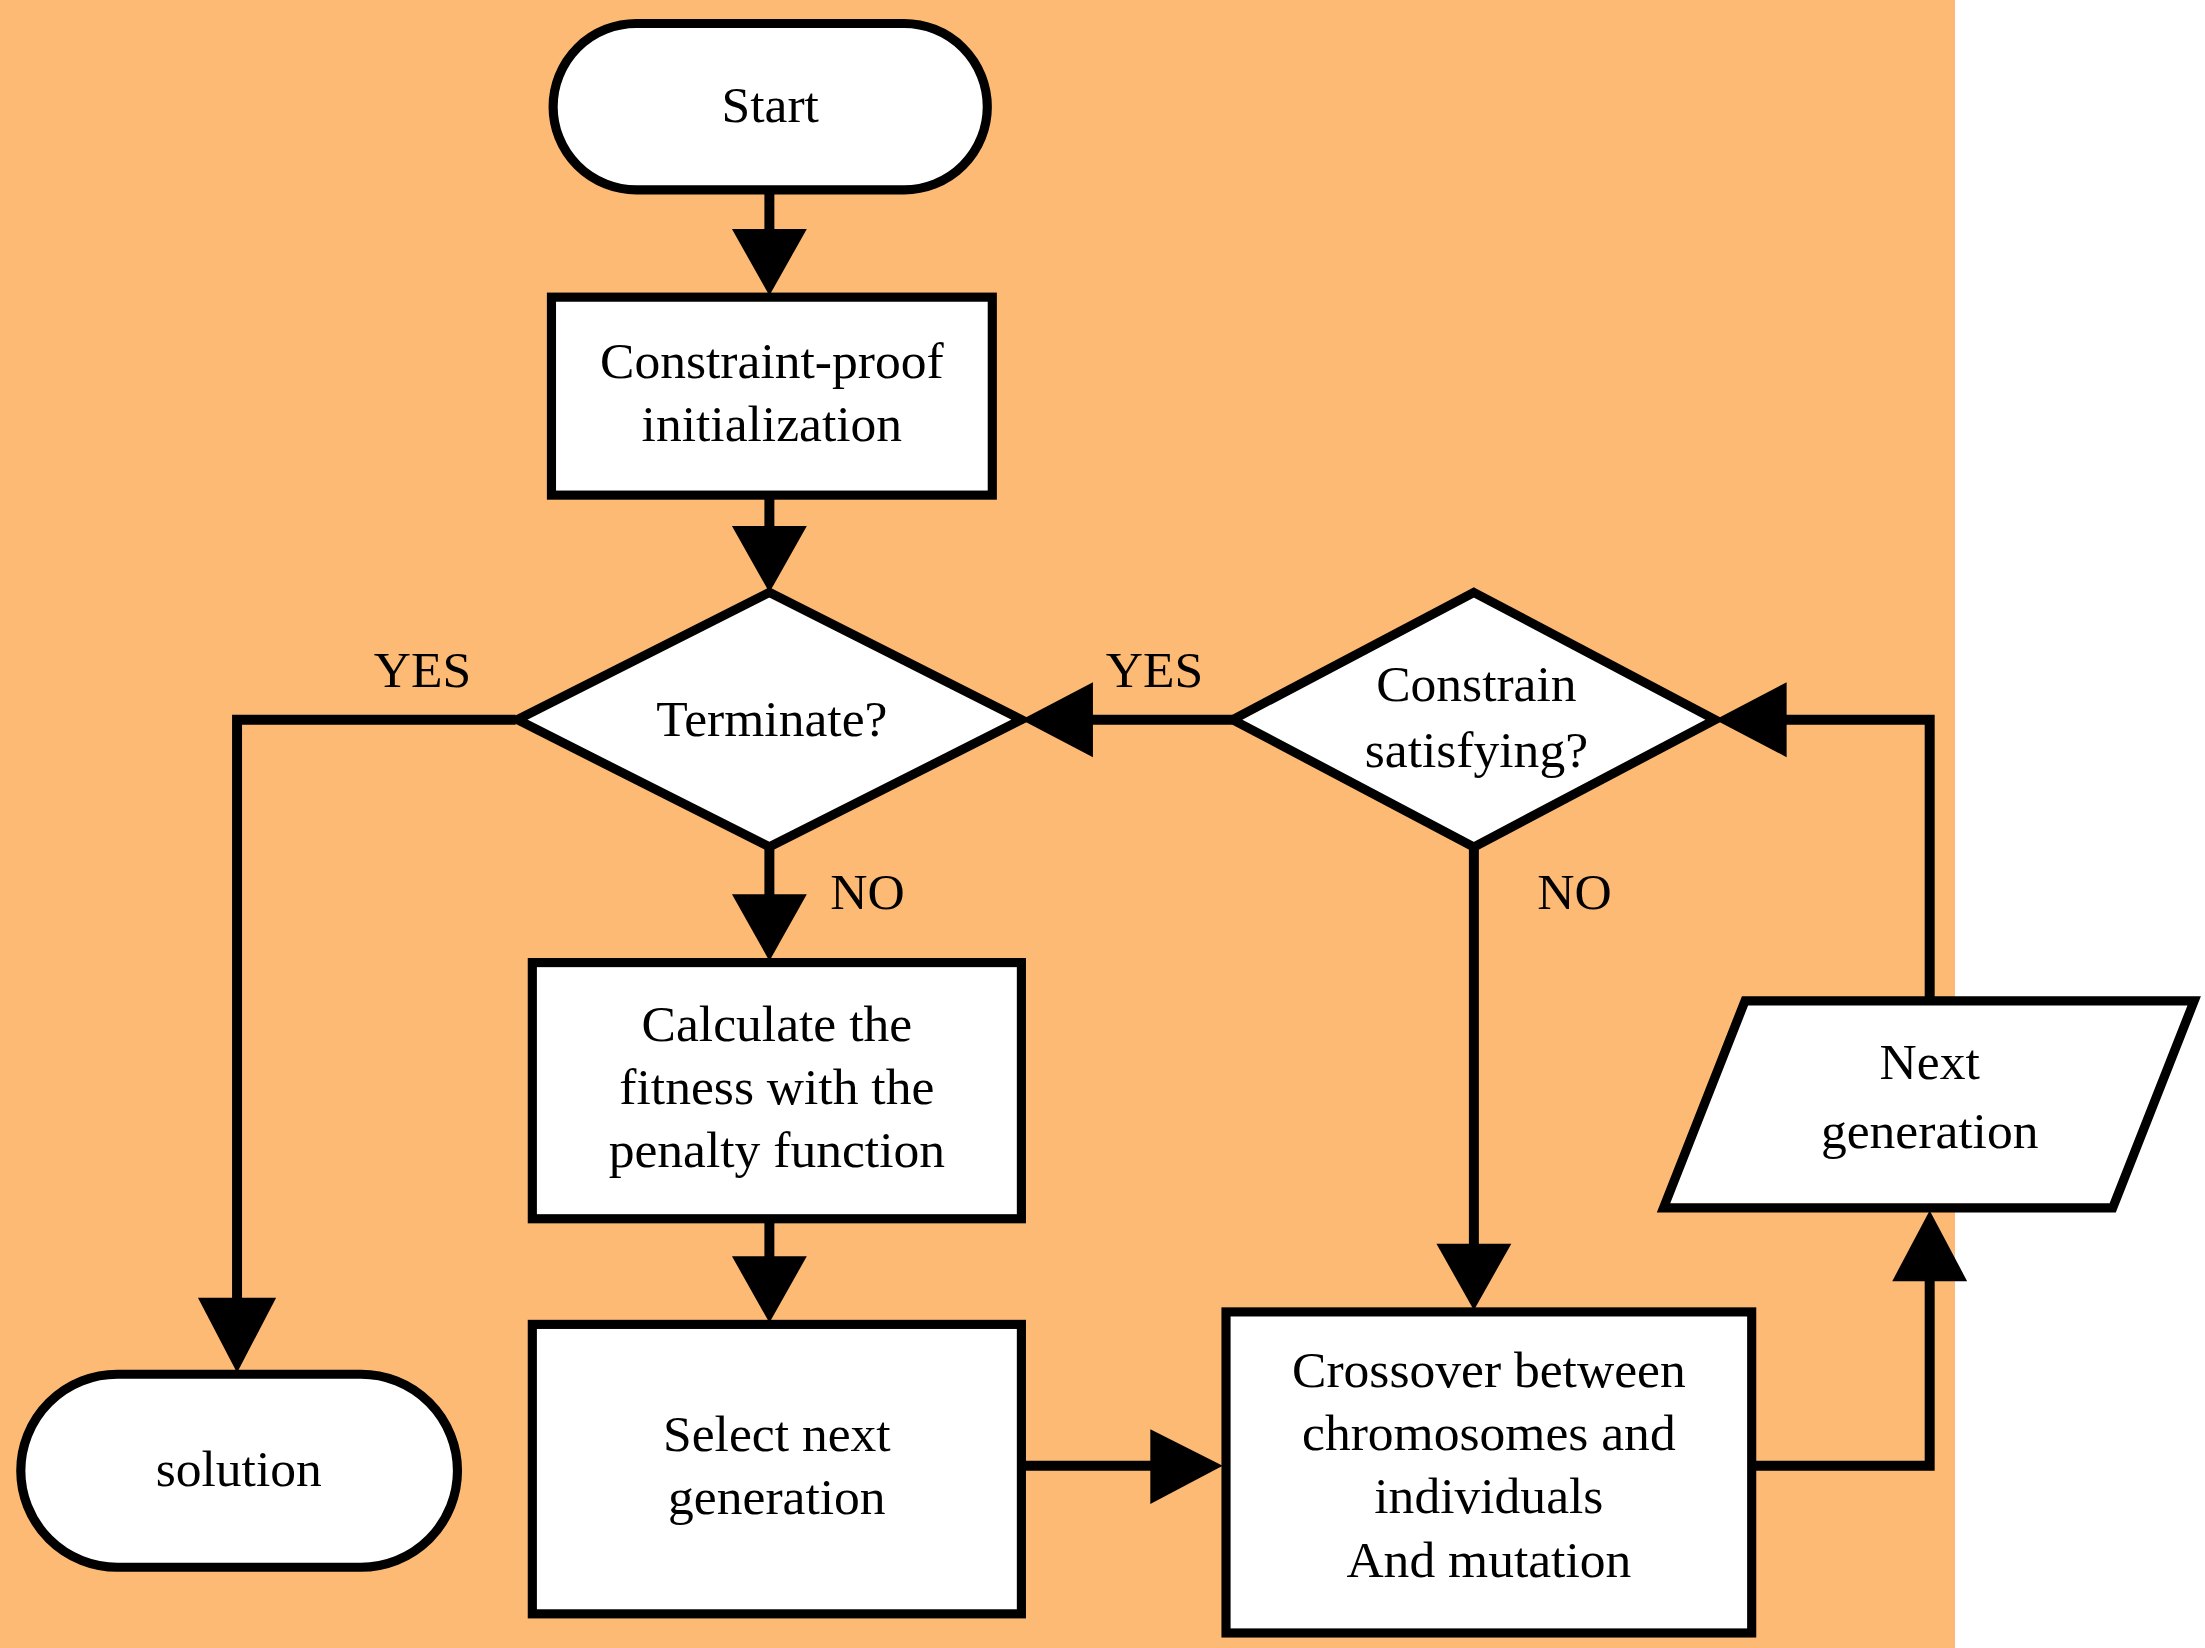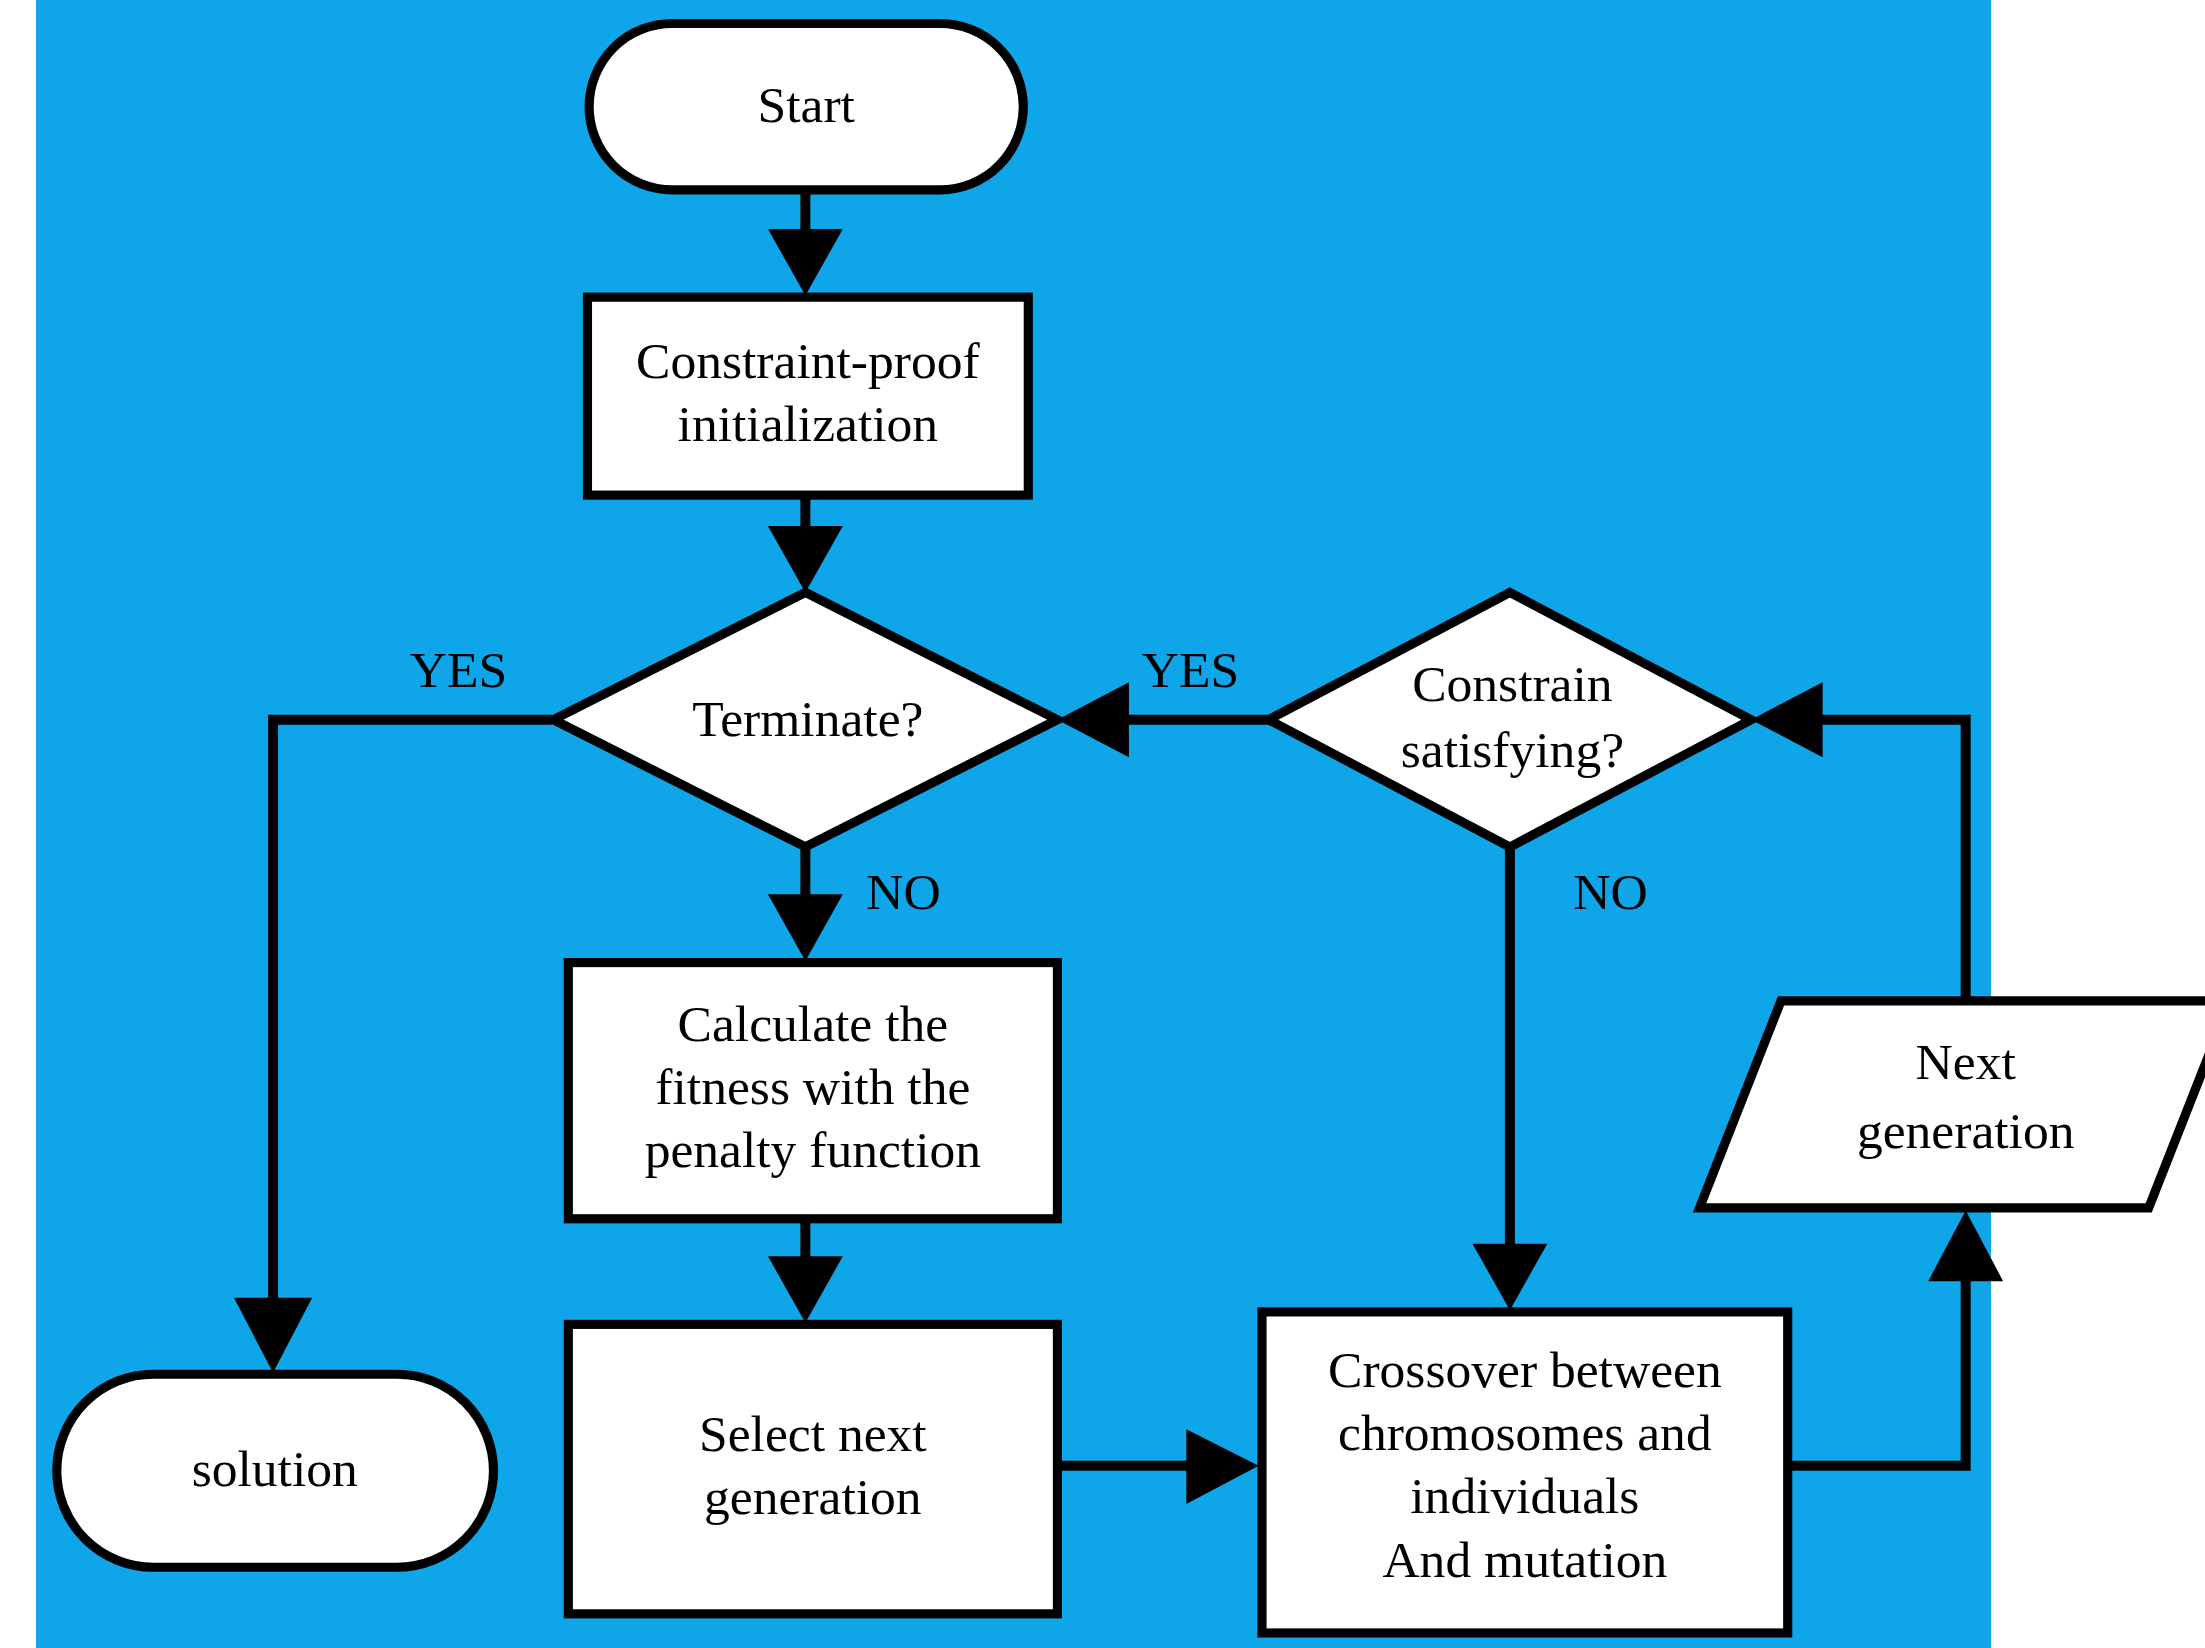--- a/index.html
+++ b/index.html
@@ -10,22 +10,21 @@
   body {
     width: 2205px;
     height: 1649px;
     font-family: "Liberation Serif", "DejaVu Serif", serif;
     overflow: hidden;
   }
   #flowchart-root {
     position: relative;
     width: 1955px;
     height: 1649px;
-    background: #0ea5e9;
-    margin-left: 36px;
+    background: #fdba74;
   }
   svg#flow-svg {
     position: absolute;
     top: 0;
     left: 0;
     width: 2205px;
     height: 1649px;
     display: block;
   }
   .shape-outline {

